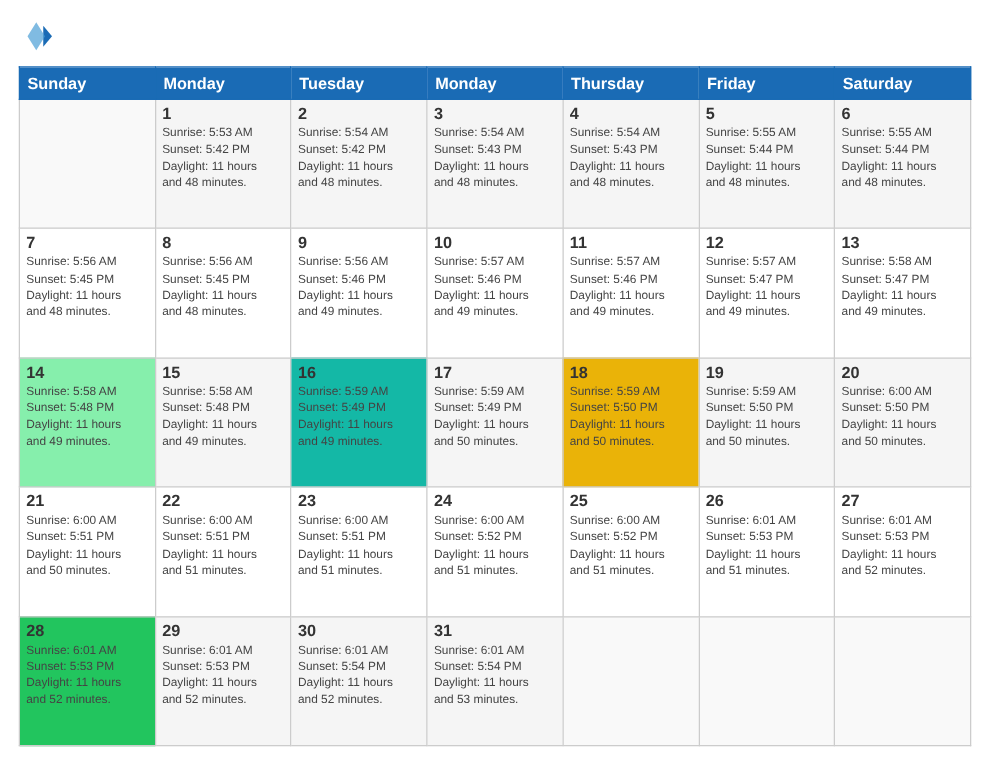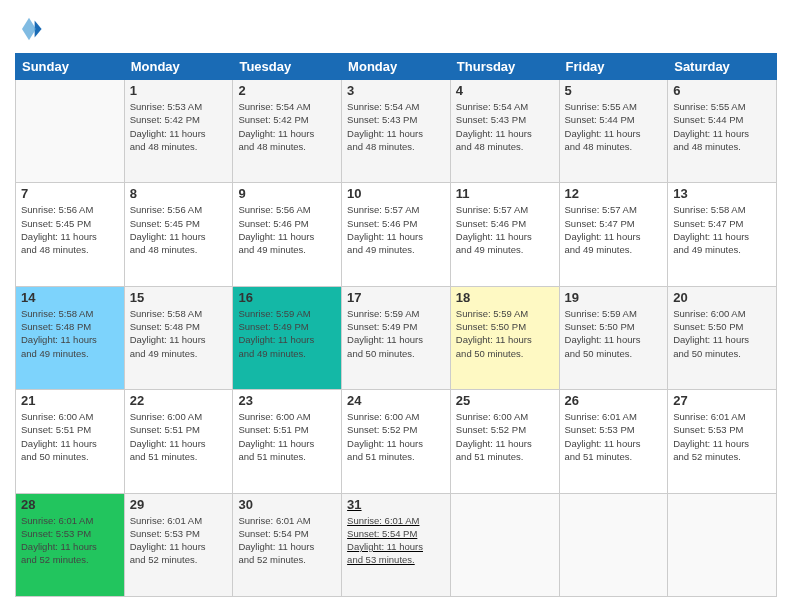--- a/index.html
+++ b/index.html
@@ -176,37 +176,37 @@
           <td style="background-color: rgb(255, 255, 255);">
             <span class="day-number">12</span>
             <div class="day-info">Sunrise: 5:57 AM<br>Sunset: 5:47 PM<br>Daylight: 11 hours<br>and 49 minutes.</div>
           </td>
           <td style="background-color: rgb(255, 255, 255);">
             <span class="day-number">13</span>
             <div class="day-info">Sunrise: 5:58 AM<br>Sunset: 5:47 PM<br>Daylight: 11 hours<br>and 49 minutes.</div>
           </td>
         </tr>
         <tr>
-          <td style="background-color: #7dd3fc; margin-left: 48px;">
+          <td style="background-color: #86efac; margin-left: 48px;">
             <span class="day-number">14</span>
             <div class="day-info">Sunrise: 5:58 AM<br>Sunset: 5:48 PM<br>Daylight: 11 hours<br>and 49 minutes.</div>
           </td>
           <td style="background-color: rgb(245, 245, 245);">
             <span class="day-number">15</span>
             <div class="day-info">Sunrise: 5:58 AM<br>Sunset: 5:48 PM<br>Daylight: 11 hours<br>and 49 minutes.</div>
           </td>
           <td style="background-color: #14b8a6;">
             <span class="day-number">16</span>
             <div class="day-info">Sunrise: 5:59 AM<br>Sunset: 5:49 PM<br>Daylight: 11 hours<br>and 49 minutes.</div>
           </td>
           <td style="background-color: rgb(245, 245, 245);">
             <span class="day-number">17</span>
             <div class="day-info">Sunrise: 5:59 AM<br>Sunset: 5:49 PM<br>Daylight: 11 hours<br>and 50 minutes.</div>
           </td>
-          <td style="background-color: #fef9c3;">
+          <td style="background-color: #eab308;">
             <span class="day-number">18</span>
             <div class="day-info">Sunrise: 5:59 AM<br>Sunset: 5:50 PM<br>Daylight: 11 hours<br>and 50 minutes.</div>
           </td>
           <td style="background-color: rgb(245, 245, 245);">
             <span class="day-number">19</span>
             <div class="day-info">Sunrise: 5:59 AM<br>Sunset: 5:50 PM<br>Daylight: 11 hours<br>and 50 minutes.</div>
           </td>
           <td style="background-color: rgb(245, 245, 245);">
             <span class="day-number">20</span>
             <div class="day-info">Sunrise: 6:00 AM<br>Sunset: 5:50 PM<br>Daylight: 11 hours<br>and 50 minutes.</div>
@@ -248,21 +248,21 @@
             <div class="day-info">Sunrise: 6:01 AM<br>Sunset: 5:53 PM<br>Daylight: 11 hours<br>and 52 minutes.</div>
           </td>
           <td style="background-color: rgb(245, 245, 245);">
             <span class="day-number">29</span>
             <div class="day-info">Sunrise: 6:01 AM<br>Sunset: 5:53 PM<br>Daylight: 11 hours<br>and 52 minutes.</div>
           </td>
           <td style="background-color: rgb(245, 245, 245);">
             <span class="day-number">30</span>
             <div class="day-info">Sunrise: 6:01 AM<br>Sunset: 5:54 PM<br>Daylight: 11 hours<br>and 52 minutes.</div>
           </td>
-          <td style="background-color: rgb(245, 245, 245); text-decoration: underline;">
+          <td style="background-color: rgb(245, 245, 245);">
             <span class="day-number">31</span>
             <div class="day-info">Sunrise: 6:01 AM<br>Sunset: 5:54 PM<br>Daylight: 11 hours<br>and 53 minutes.</div>
           </td>
           <td class="empty-cell" style="background-color: rgb(249, 249, 249);"></td>
           <td class="empty-cell" style="background-color: rgb(249, 249, 249);"></td>
           <td class="empty-cell" style="background-color: rgb(249, 249, 249);"></td>
         </tr>
       </tbody>
   </table>
 </div>

